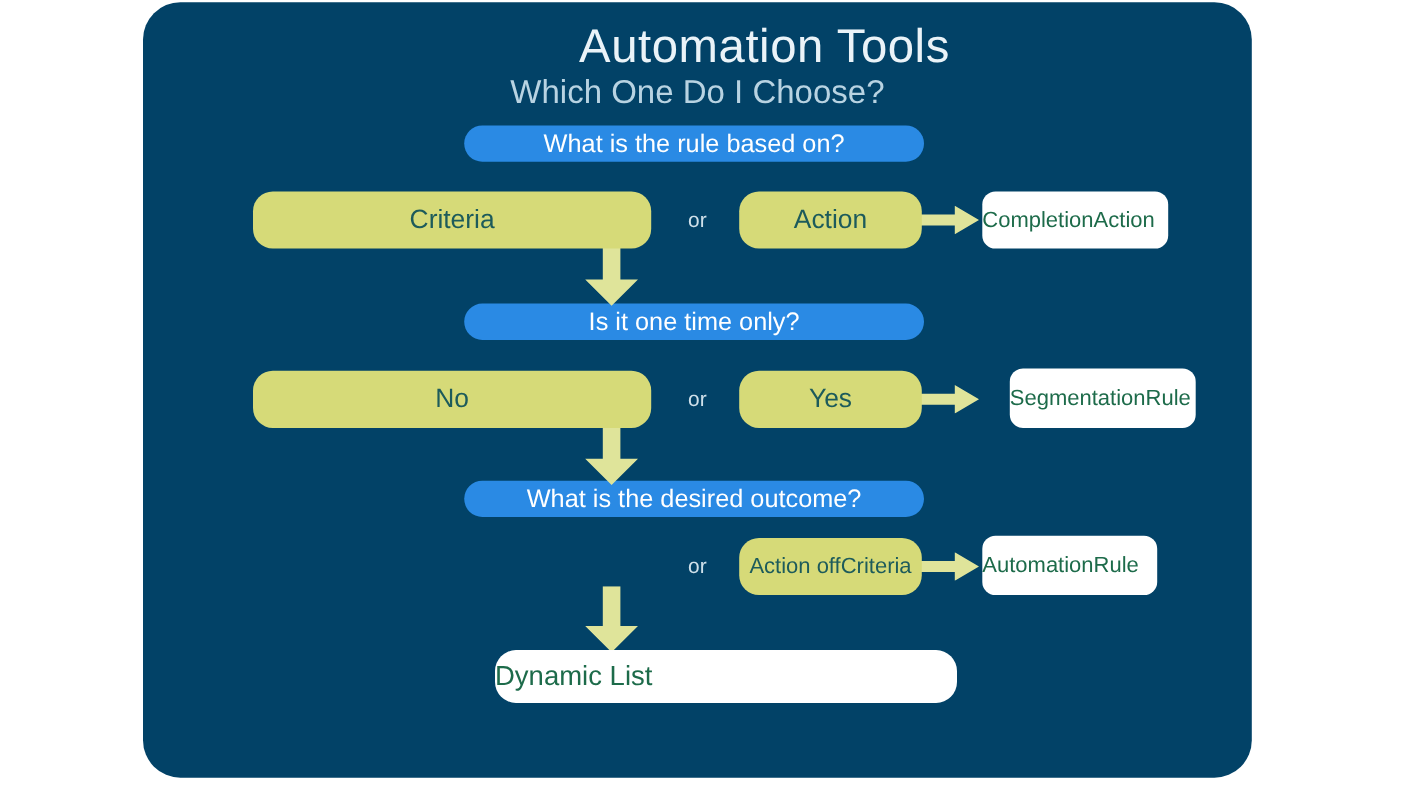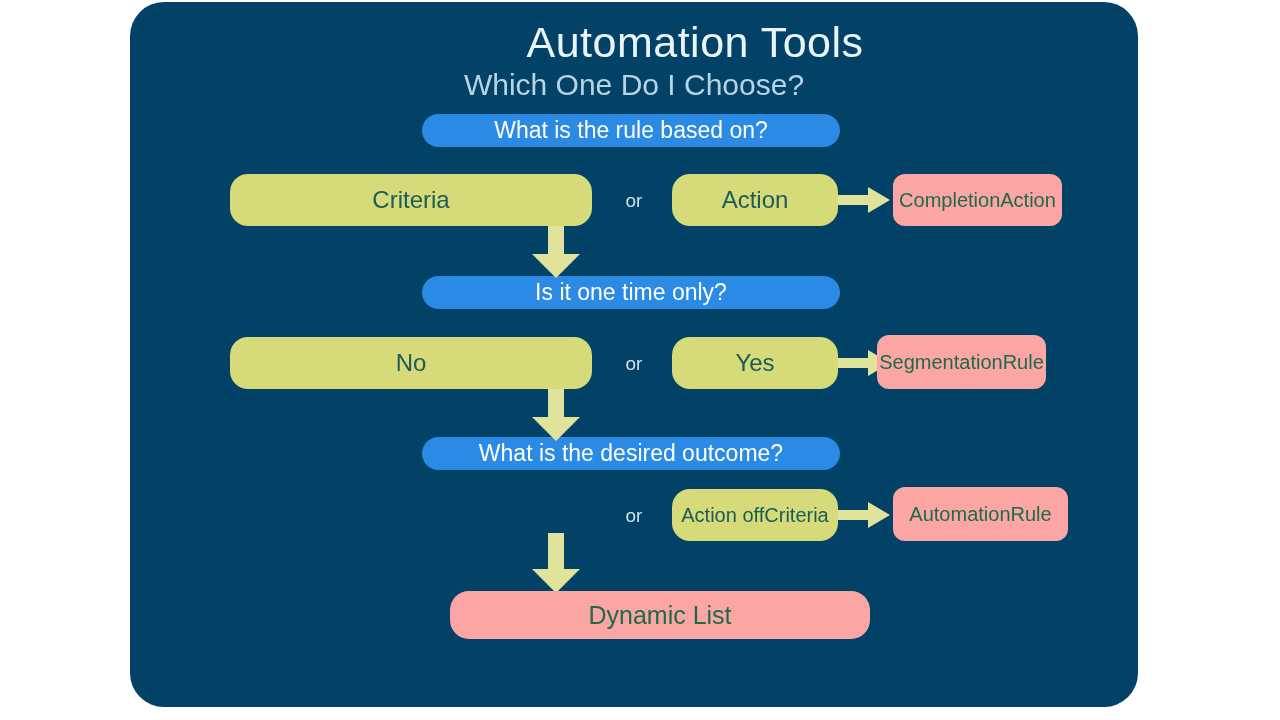--- a/index.html
+++ b/index.html
@@ -86,27 +86,27 @@
     justify-content: center;
     text-align: center;
     line-height: 26px;
     z-index: 3;
   }
   .ybox.two-line { font-size: 20px; line-height: 25px; }
 
   
   .gbox {
     position: absolute;
-    background: #fca5a5;
+    background: #ffffff;
     border-radius: 12px;
     color: #1d6b4a;
     font-size: 20px;
     display: flex;
     align-items: center;
-    justify-content: center;
+    justify-content: flex-start;
     text-align: center;
     line-height: 25px;
     z-index: 3;
   }
   .gbox.big {
     font-size: 25px;
     border-radius: 19px;
   }
 
   
@@ -176,21 +176,21 @@
     <div class="orlabel" style="left:466px; top:335px; width:76px; height:52px;">or</div>
 
     <div class="ybox" style="left:542px; top:335px; width:166px; height:52px;">Yes</div>
 
     <div class="arrow-right" style="left:700px; top:348px;">
       <svg width="62" height="26" viewBox="0 0 62 26">
         <path d="M0 8 H38 V0 L60 13 L38 26 V18 H0 Z" fill="#dfe49a"></path>
       </svg>
     </div>
 
-    <div class="gbox" style="left:747px; top:333px; width:169px; height:54px;">
+    <div class="gbox" style="left:788px; top:333px; width:169px; height:54px;">
       <span>Segmentation</span>
         <br>
       <span>Rule</span>
     </div>
 
     <div class="qbar" style="left:292px; top:435px; width:418px;">What is the desired outcome?</div>
 
 
     <div class="arrow-down" style="left:398px; top:531px;">
       <svg width="56" height="62" viewBox="0 0 56 62">
@@ -205,21 +205,21 @@
         <br>
       <span>Criteria</span>
     </div>
 
     <div class="arrow-right" style="left:700px; top:500px;">
       <svg width="62" height="26" viewBox="0 0 62 26">
         <path d="M0 8 H38 V0 L60 13 L38 26 V18 H0 Z" fill="#dfe49a"></path>
       </svg>
     </div>
 
-    <div class="gbox" style="left:763px; top:485px; width:175px; height:54px;">
+    <div class="gbox" style="left:763px; top:485px; width:159px; height:54px;">
       <span>Automation</span>
         <br>
       <span>Rule</span>
     </div>
 
     <div class="gbox big" style="left:320px; top:589px; width:420px; height:48px;">Dynamic List</div>
 
   </div>
 </div>
 

